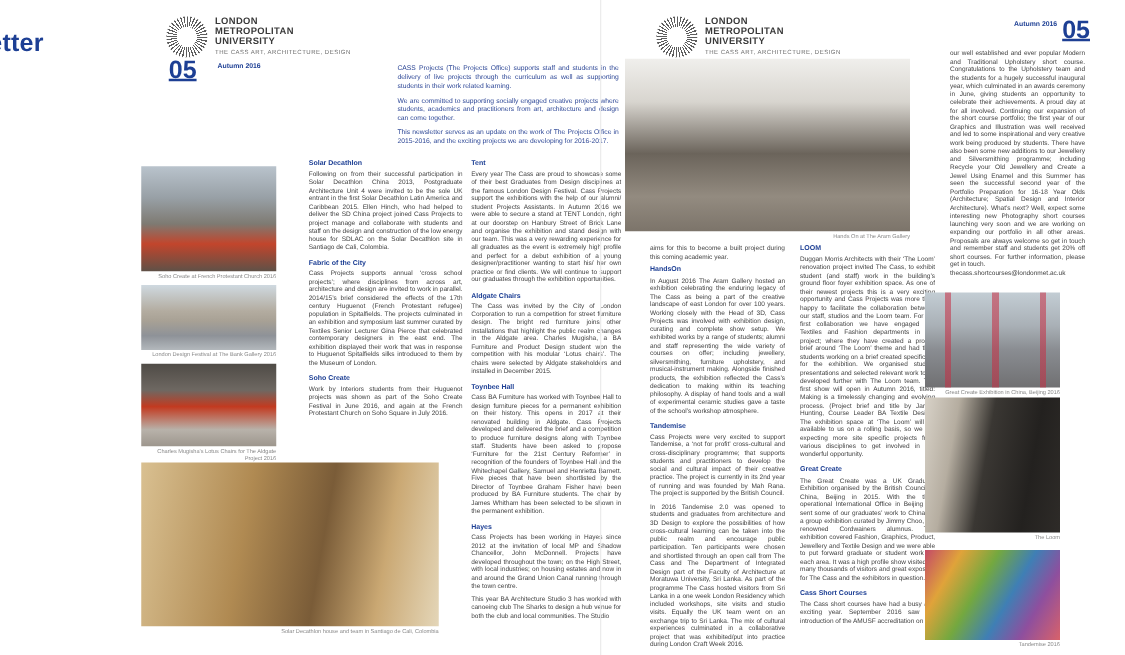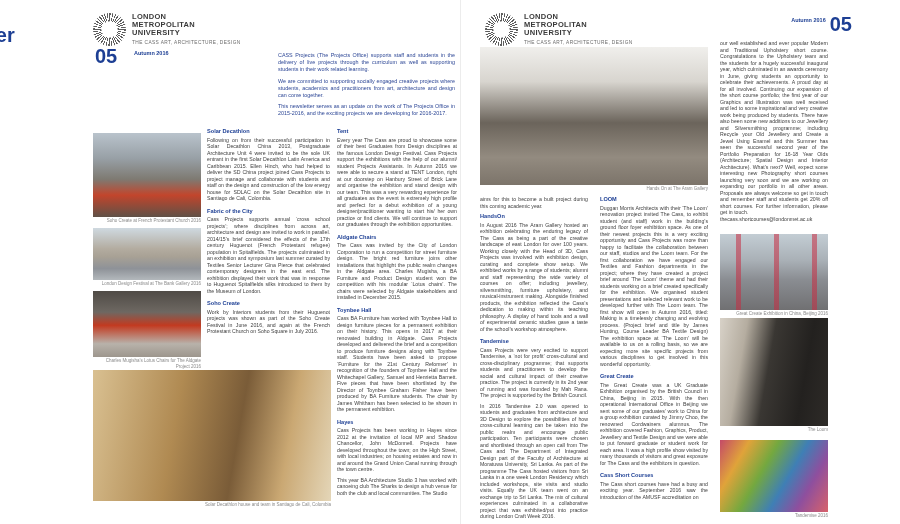--- a/index.html
+++ b/index.html
@@ -1,35 +1,35 @@
 <!DOCTYPE html>
 <html><head>
 <meta charset="utf-8">
 <style>
   html,body{margin:0;padding:0;}
   body{
     width:900px;height:524px;background:#ffffff;position:relative;overflow:hidden;
     font-family:"Liberation Sans", sans-serif;
   }
-  .abs{position:absolute;}
+  .abs{position:absolute;margin-left:20px;}
   
   .divider{left:460px;top:0;width:1px;height:524px;background:#ececec;}
   
   .logo{display:flex;gap:6px;align-items:flex-start;}
   .roundel{
     width:33px;height:33px;border-radius:50%;flex:0 0 auto;
     background:
       radial-gradient(circle at center,#ffffff 0 34%,rgba(255,255,255,0) 35%),
       repeating-conic-gradient(#5c5c5c 0 4deg,#ffffff 4deg 10deg);
   }
   .wordmark{font-size:7.5px;font-weight:bold;line-height:8px;color:#3a3a3a;letter-spacing:.3px;}
   .tagline{font-size:4.8px;color:#6b6b6b;letter-spacing:.4px;margin-top:2.5px;}
   
   .nl-title{font-size:20px;font-weight:600;color:#1d3f94;letter-spacing:.2px;}
-  .issue-num{font-size:20px;font-weight:600;color:#1d3f94;line-height:20px;}
+  .issue-num{font-size:20px;font-weight:600;color:#1d3f94;line-height:20px;text-decoration:underline;}
   .issue-date{font-size:5.5px;font-weight:bold;color:#1d3f94;}
   .issue-right{display:flex;gap:4px;align-items:flex-start;}
   .issue-right .issue-date{margin-top:3px;}
   
   .intro{color:#2d4796;font-size:5.4px;line-height:7px;text-align:justify;}
   .intro p{margin:0 0 4.5px 0;}
   
   .col{overflow:hidden;}
   .h{color:#1d3f94;font-weight:bold;font-size:5.6px;line-height:7px;margin:0 0 1.5px 0;}
   .sec{margin-bottom:6px;}

